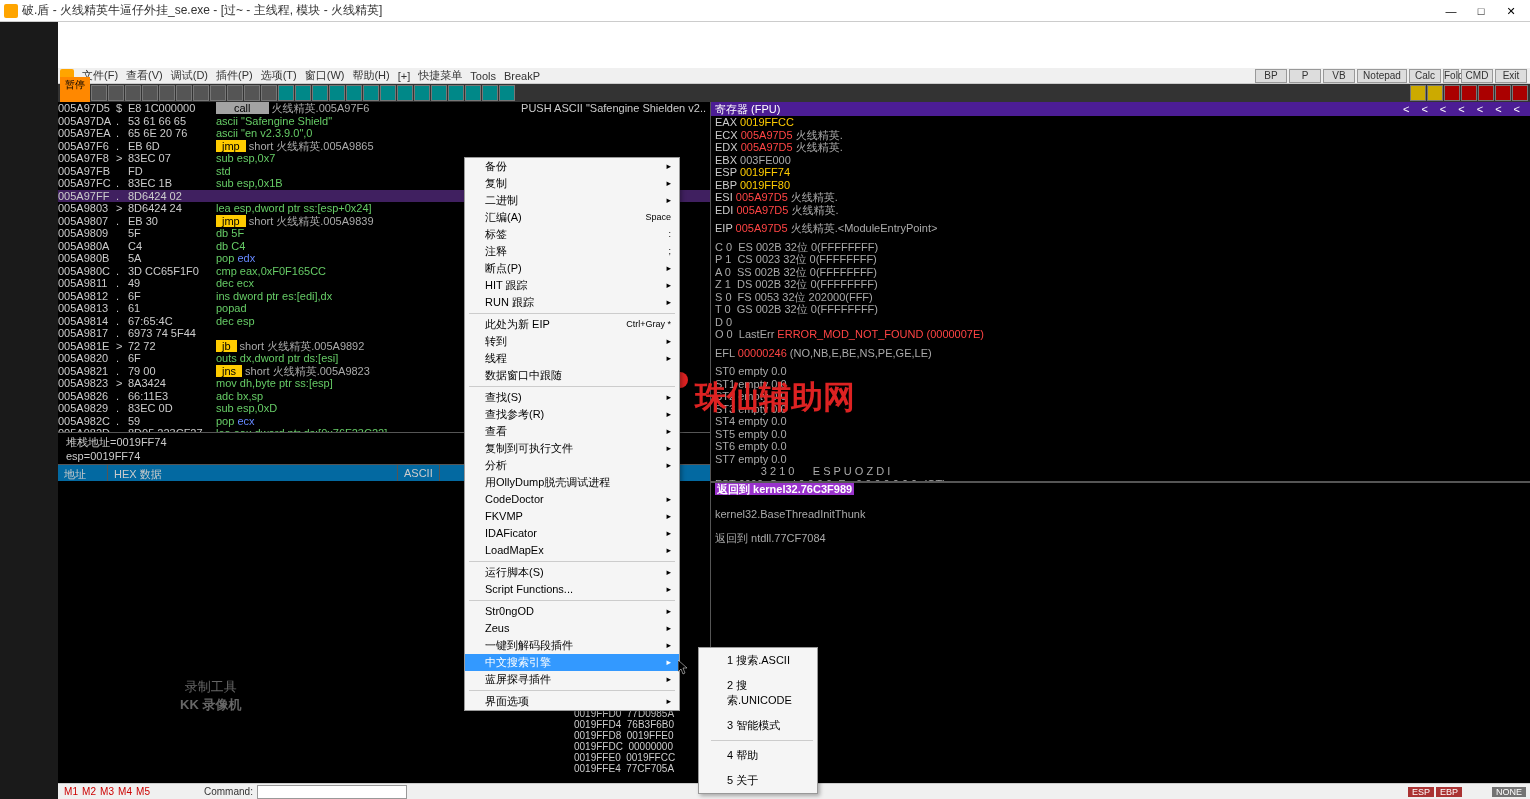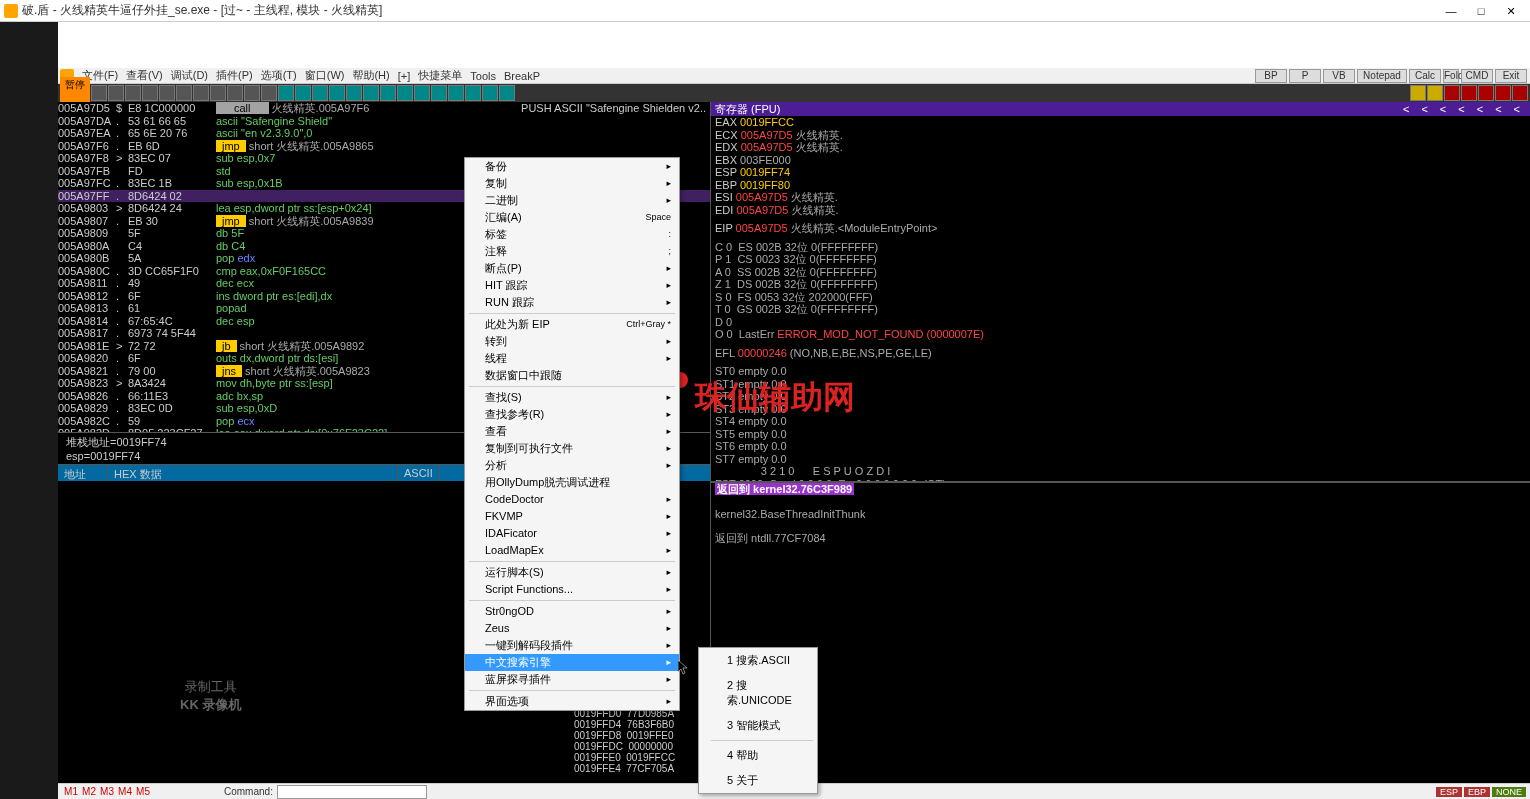--- a/index.html
+++ b/index.html
@@ -68,21 +68,21 @@
 
 .submenu { position: absolute; width: 120px; background: #f5f5f5; border: 1px solid #999; box-shadow: 2px 2px 4px rgba(0,0,0,0.3); z-index: 101; font-size: 11px; }
 .sub-item { padding: 5px 8px 5px 20px; cursor: pointer; }
 .sub-sep { height: 1px; background: #ccc; margin: 2px 4px; }
 
 .watermark { position: absolute; left: 180px; top: 678px; color: #666; font-size: 13px; z-index: 50; pointer-events: none; text-align: center; }
 .paw-logo { position: absolute; left: 615px; top: 360px; z-index: 60; pointer-events: none; }
 
 .statusbar { height: 16px; background: #f0f0f0; position: absolute; bottom: 0; left: 58px; right: 0; display: flex; align-items: center; font-size: 10px; padding: 0 4px; border-top: 1px solid #ccc; }
 .statusbar .sb-m { width: 18px; color: #cc0000; text-align: center; }
-.statusbar .sb-lbl { margin-left: 72px; color: #333; }
+.statusbar .sb-lbl { margin-left: 52px; color: #333; }
 .statusbar .sb-input { width: 150px; height: 14px; border: 1px solid #999; margin-left: 4px; }
 .statusbar .sb-right { margin-left: auto; display: flex; gap: 2px; }
 .statusbar .sb-tag { background: #aa3333; color: #fff; padding: 0 4px; font-size: 9px; }
 
 .bot-dump { position: absolute; left: 574px; top: 697px; width: 110px; background: #000; font-family: Consolas, monospace; font-size: 10px; color: #ccc; z-index: 40; line-height: 11px; }
 .bot-dump-line { white-space: pre; }
 
 .cursor-arrow { position: absolute; left: 678px; top: 660px; z-index: 200; pointer-events: none; }
 </style>
 </head>
@@ -444,15 +444,15 @@
   <span class="sb-m">M1</span>
   <span class="sb-m">M2</span>
   <span class="sb-m">M3</span>
   <span class="sb-m">M4</span>
   <span class="sb-m">M5</span>
   <span class="sb-lbl">Command:</span>
   <input class="sb-input" style="">
   <div class="sb-right">
     <span class="sb-tag">ESP</span>
     <span class="sb-tag">EBP</span>
-    <span class="sb-tag" style="background:#4d7c0f;">NONE</span>
+    <span class="sb-tag" style="background:#737373;margin-left:28px;">NONE</span>
   </div>
 </div>
 
 </body></html>

